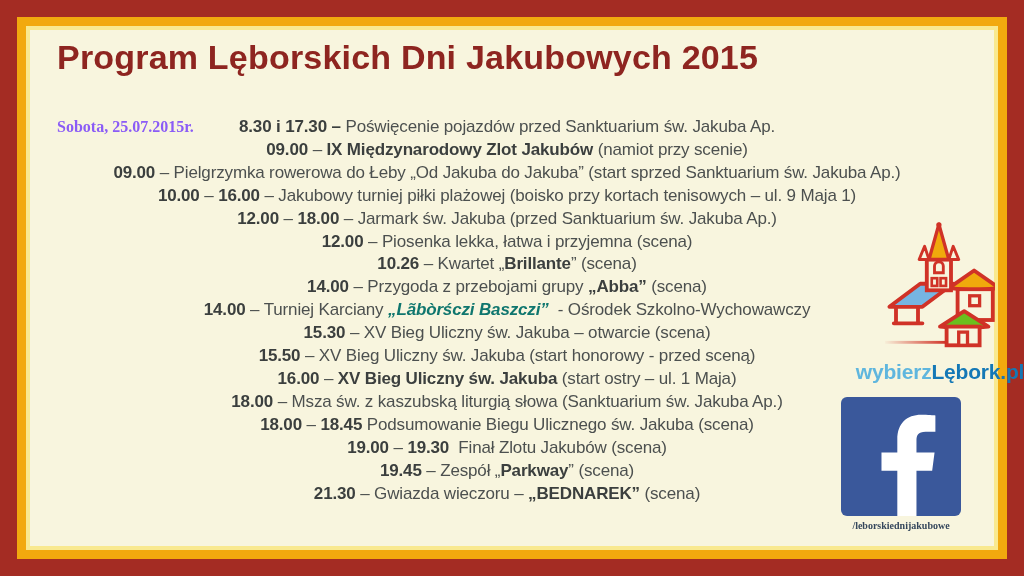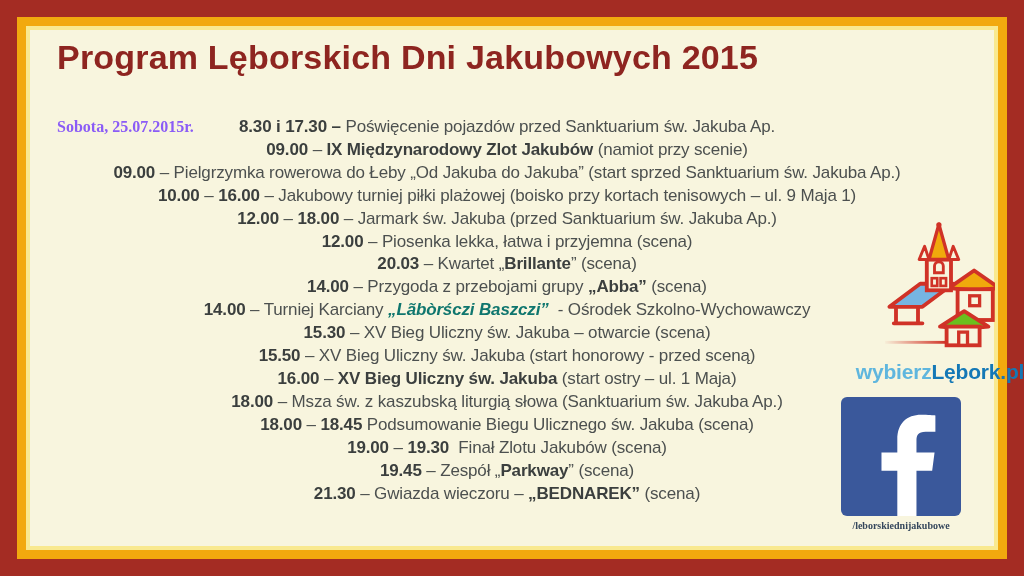--- a/index.html
+++ b/index.html
@@ -61,21 +61,21 @@
     <div class="title">Program Lęborskich Dni Jakubowych 2015</div>
     <div class="subtitle">Sobota, 25.07.2015r.</div>
 
     <div class="schedule">
         <div class="line"><span class="b">8.30 i 17.30 – </span><span class="r">Poświęcenie pojazdów przed Sanktuarium św. Jakuba Ap.</span></div>
         <div class="line"><span class="b">09.00</span><span class="r"> – </span><span class="b">IX Międzynarodowy Zlot Jakubów</span><span class="r"> (namiot przy scenie)</span></div>
         <div class="line"><span class="b">09.00</span><span class="r"> – Pielgrzymka rowerowa do Łeby „Od Jakuba do Jakuba” (start sprzed Sanktuarium św. Jakuba Ap.)</span></div>
         <div class="line"><span class="b">10.00</span><span class="r"> – </span><span class="b">16.00</span><span class="r"> – Jakubowy turniej piłki plażowej (boisko przy kortach tenisowych – ul. 9 Maja 1)</span></div>
         <div class="line"><span class="b">12.00</span><span class="r"> – </span><span class="b">18.00</span><span class="r"> – Jarmark św. Jakuba (przed Sanktuarium św. Jakuba Ap.)</span></div>
         <div class="line"><span class="b">12.00</span><span class="r"> – Piosenka lekka, łatwa i przyjemna (scena)</span></div>
-        <div class="line"><span class="b">20.03</span><span class="r"> – Kwartet „</span><span class="b">Brillante</span><span class="r">” (scena)</span></div>
+        <div class="line"><span class="b">10.26</span><span class="r"> – Kwartet „</span><span class="b">Brillante</span><span class="r">” (scena)</span></div>
         <div class="line"><span class="b">14.00</span><span class="r"> – Przygoda z przebojami grupy </span><span class="b">„Abba”</span><span class="r"> (scena)</span></div>
         <div class="line"><span class="b">14.00</span><span class="r"> – Turniej Karciany </span><span class="bi">„Lãbòrśczi Baszczi”</span><span class="r">  - Ośrodek Szkolno-Wychowawczy</span></div>
         <div class="line"><span class="b">15.30</span><span class="r"> – XV Bieg Uliczny św. Jakuba – otwarcie (scena)</span></div>
         <div class="line"><span class="b">15.50</span><span class="r"> – XV Bieg Uliczny św. Jakuba (start honorowy - przed sceną)</span></div>
         <div class="line"><span class="b">16.00</span><span class="r"> – </span><span class="b">XV Bieg Uliczny św. Jakuba</span><span class="r"> (start ostry – ul. 1 Maja)</span></div>
         <div class="line"><span class="b">18.00</span><span class="r"> – Msza św. z kaszubską liturgią słowa (Sanktuarium św. Jakuba Ap.)</span></div>
         <div class="line"><span class="b">18.00</span><span class="r"> – </span><span class="b">18.45</span><span class="r"> Podsumowanie Biegu Ulicznego św. Jakuba (scena)</span></div>
         <div class="line"><span class="b">19.00</span><span class="r"> – </span><span class="b">19.30</span><span class="r">  Finał Zlotu Jakubów (scena)</span></div>
         <div class="line"><span class="b">19.45</span><span class="r"> – Zespół „</span><span class="b">Parkway</span><span class="r">” (scena)</span></div>
         <div class="line"><span class="b">21.30</span><span class="r"> – Gwiazda wieczoru – </span><span class="b">„BEDNAREK”</span><span class="r"> (scena)</span></div>

